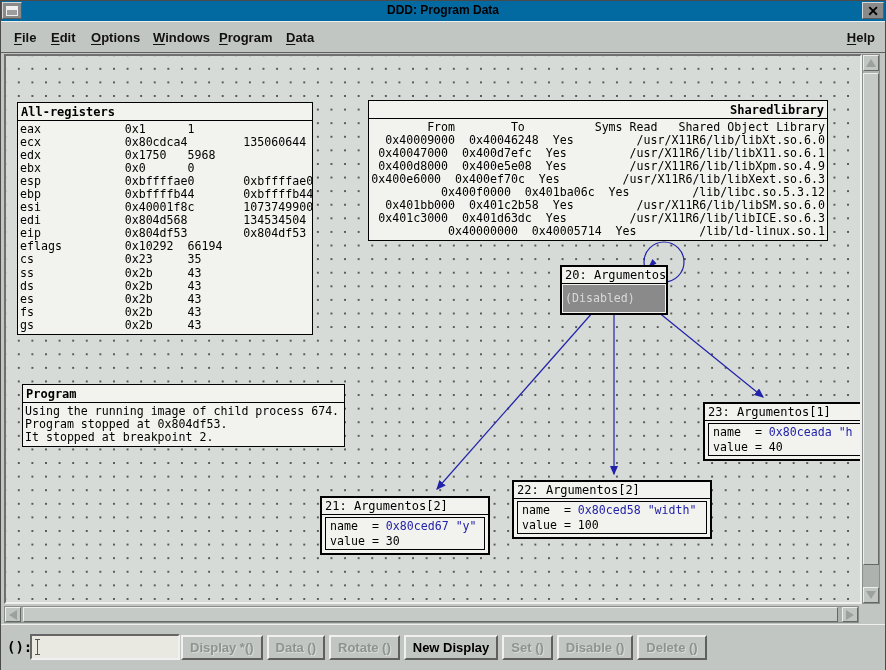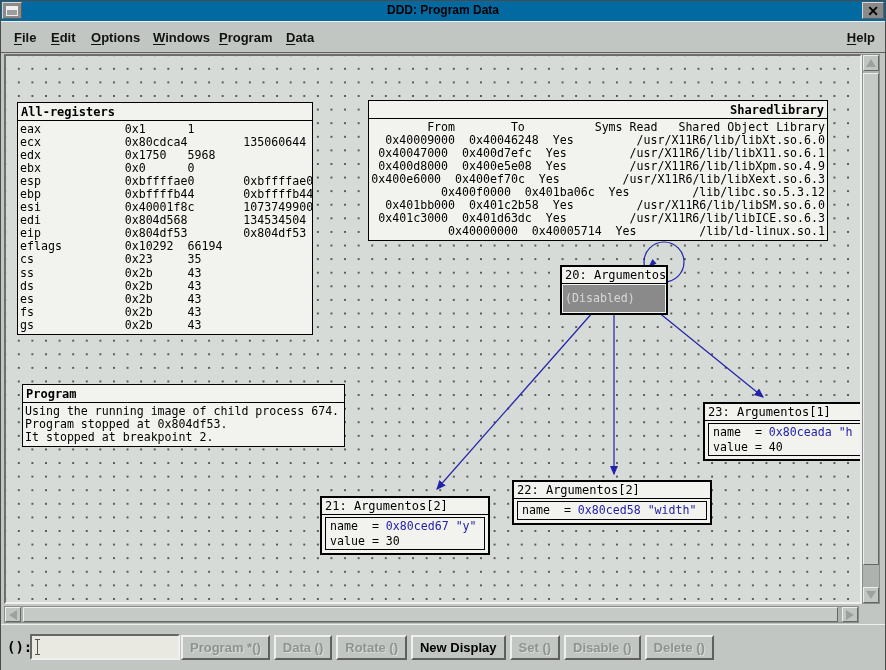--- a/index.html
+++ b/index.html
@@ -185,20 +185,21 @@
         <div class="inner">
           <div class="frow"><span class="lbl">name  = </span><span class="ptr">0x80ced67 "y"</span></div>
           <div class="frow"><span class="lbl">value = </span><span>30</span></div>
         </div>
       </div>
 
       <div class="node" style="left:506px; top:424px; width:200px;">
         <div class="ntitle"><span>22: </span><b>Argumentos[2]</b></div>
         <div class="inner">
           <div class="frow"><span class="lbl">name  = </span><span class="ptr">0x80ced58 "width"</span></div>
+          <div class="frow"><span class="lbl">value = </span><span>100</span></div>
         </div>
       </div>
 
       <div class="node" style="left:697px; top:346px; width:200px;">
         <div class="ntitle"><span>23: </span><b>Argumentos[1]</b></div>
         <div class="inner">
           <div class="frow"><span class="lbl">name  = </span><span class="ptr">0x80ceada "h</span></div>
           <div class="frow"><span class="lbl">value = </span><span>40</span></div>
         </div>
       </div>
@@ -226,21 +227,21 @@
       </div>
   </div>
 
   <div class="toolbar">
     <span class="tb-label">():</span>
     <div class="tb-input">
       <div class="caret"></div>
       <span></span>
     </div>
     <div class="btn-row">
-      <div class="mbtn disabled">Program *()</div>
+      <div class="mbtn disabled">Display *()</div>
       <div class="mbtn disabled">Data ()</div>
       <div class="mbtn disabled">Rotate ()</div>
       <div class="mbtn">New Display</div>
       <div class="mbtn disabled">Set ()</div>
       <div class="mbtn disabled">Disable ()</div>
       <div class="mbtn disabled">Delete ()</div>
     </div>
   </div>
 
 </div>

